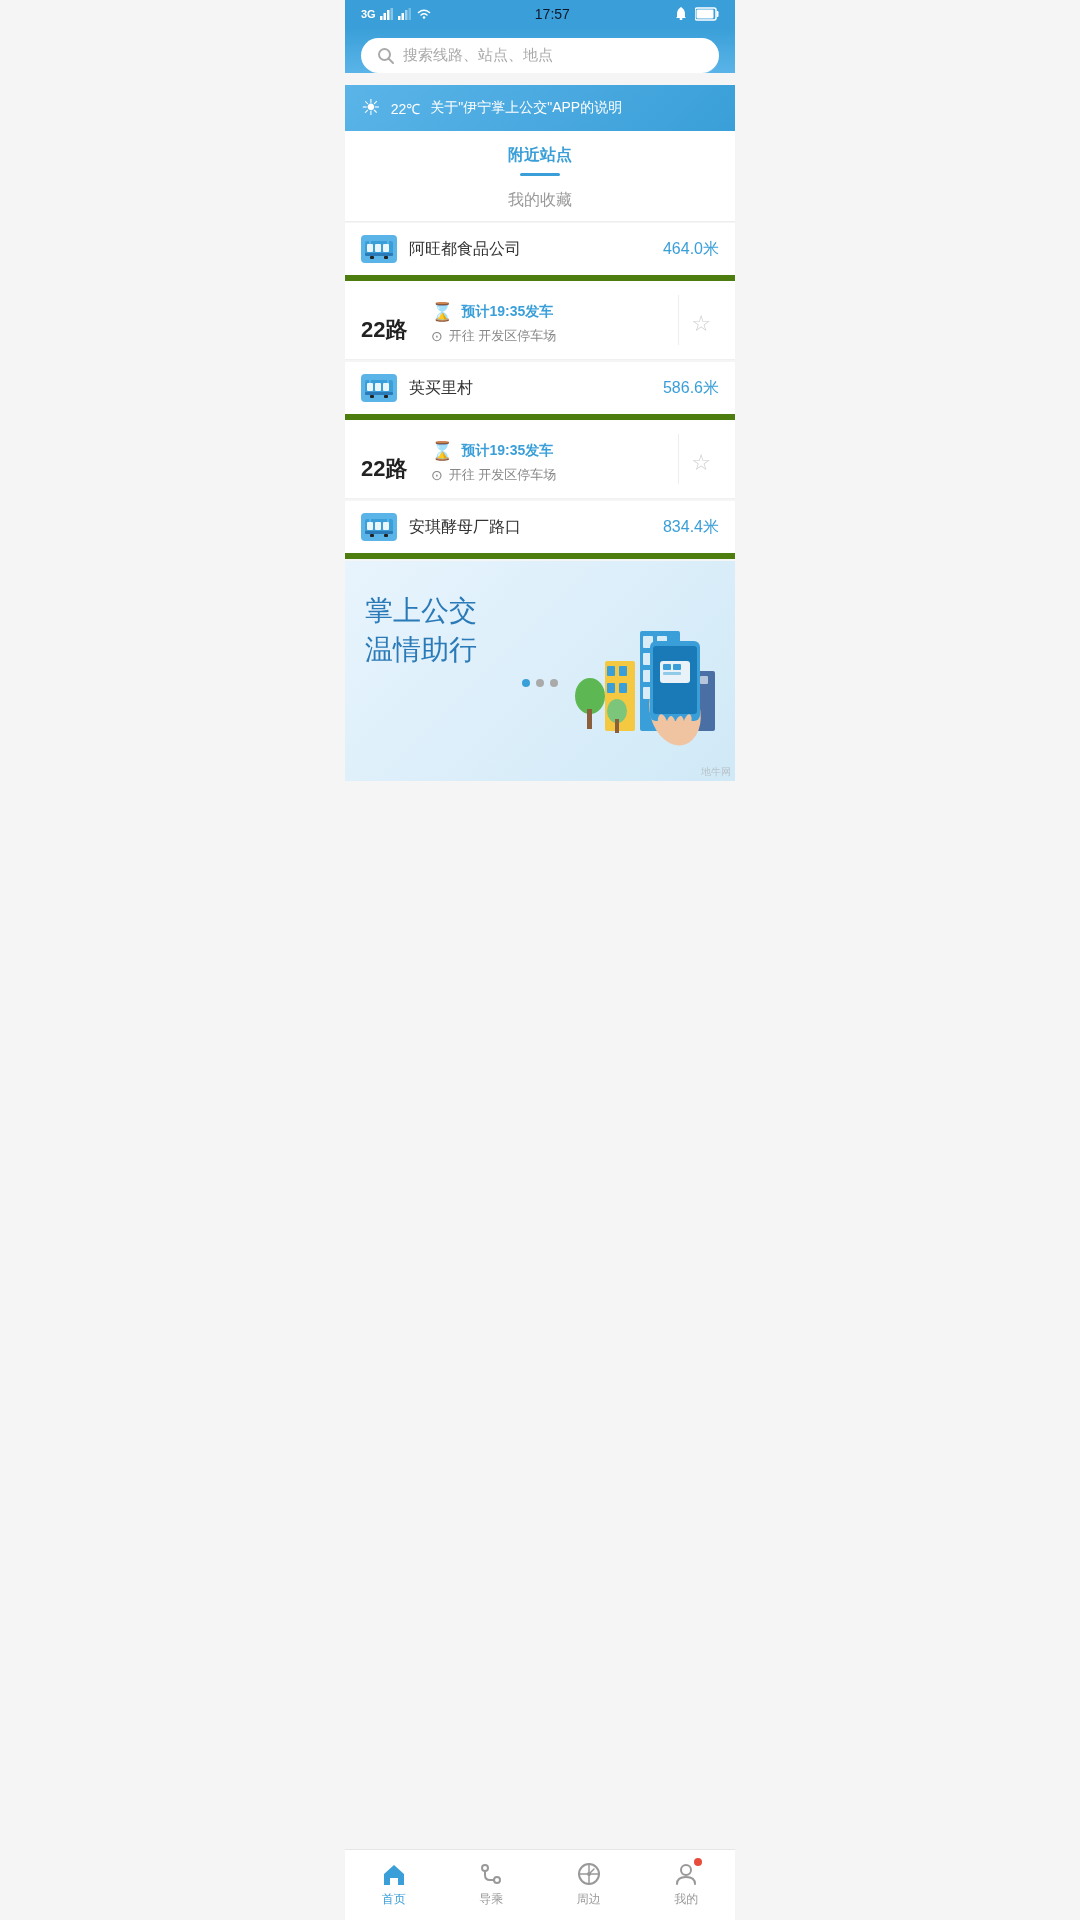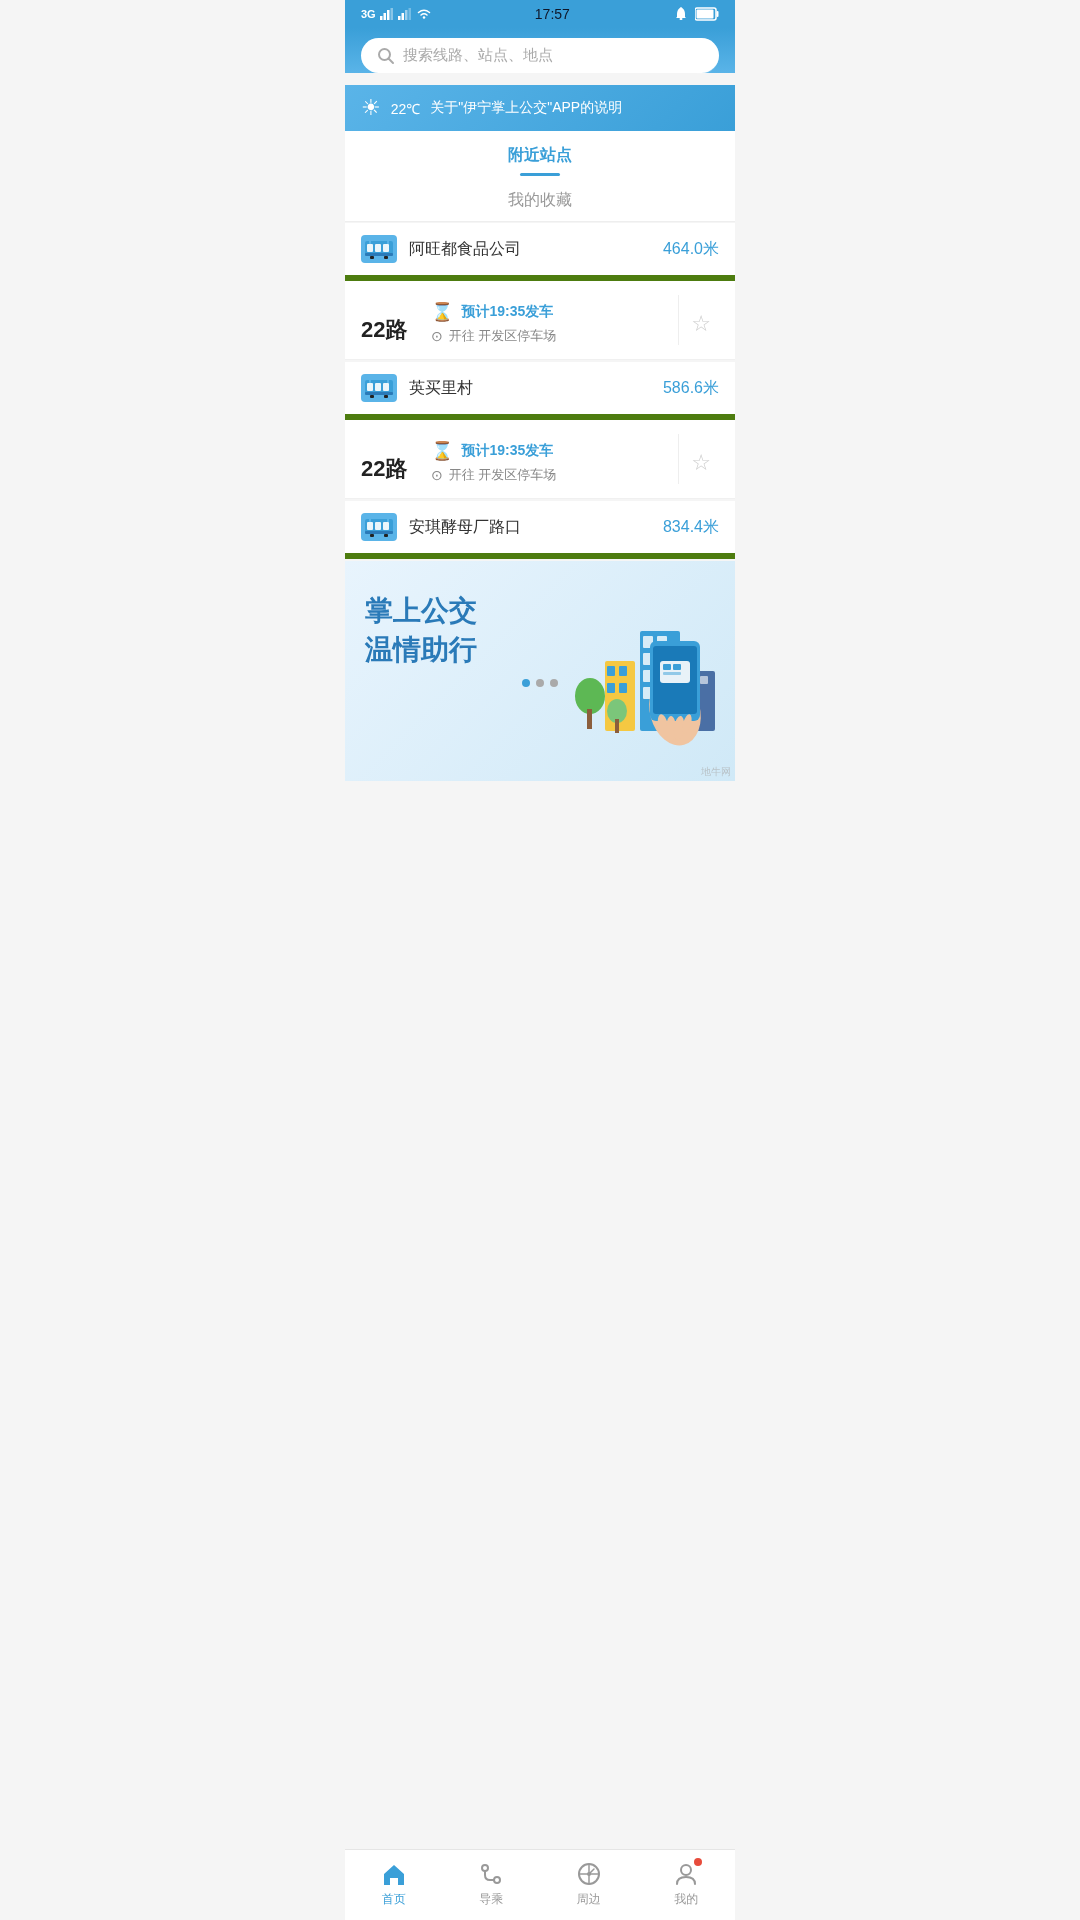--- a/index.html
+++ b/index.html
@@ -215,21 +215,21 @@
     .banner-area {
       background: linear-gradient(135deg, #e8f4fd 0%, #d0e9f7 100%);
       margin-top: 2px;
       padding: 30px 20px 20px;
       position: relative;
       min-height: 220px;
       overflow: hidden;
     }
     .banner-text-main {
       font-size: 28px;
-      font-weight: bold;
+      font-weight: normal;
       color: #2a7ab8;
       line-height: 1.4;
       position: relative;
       z-index: 2;
     }
     .banner-illustration {
       position: absolute;
       right: 10px;
       top: 20px;
       width: 180px;

